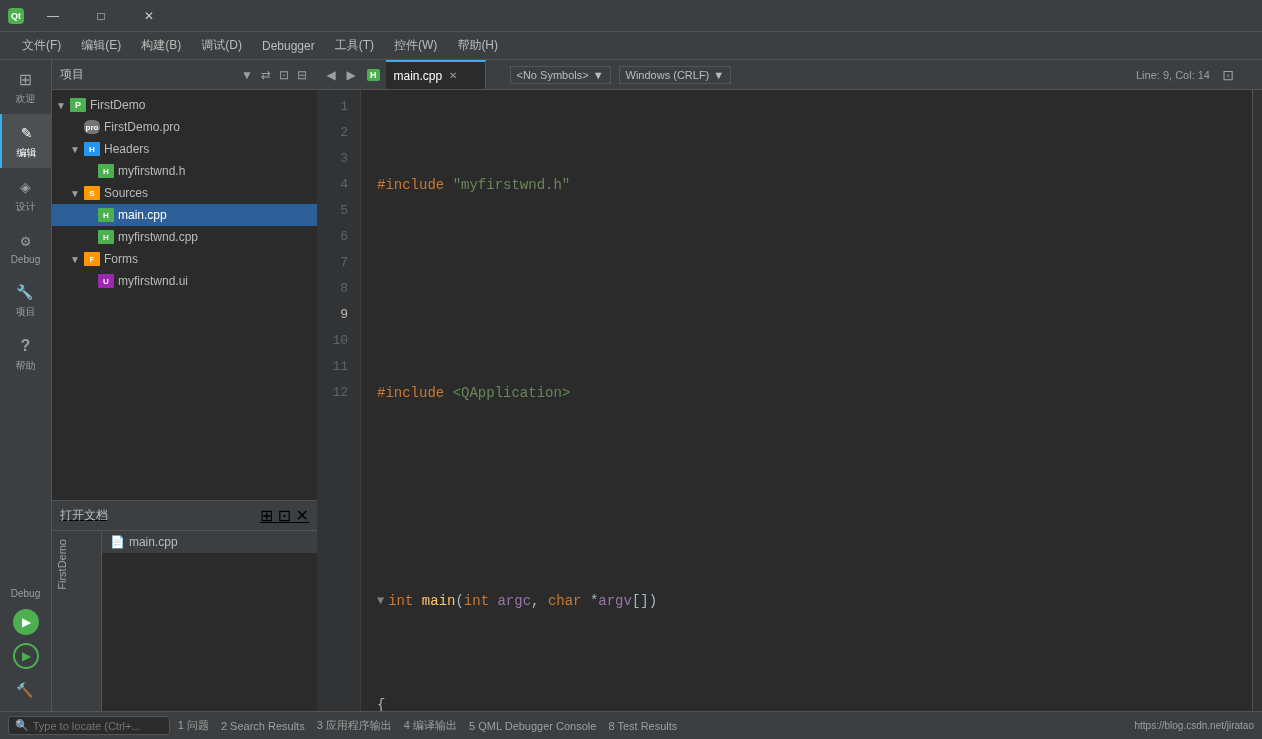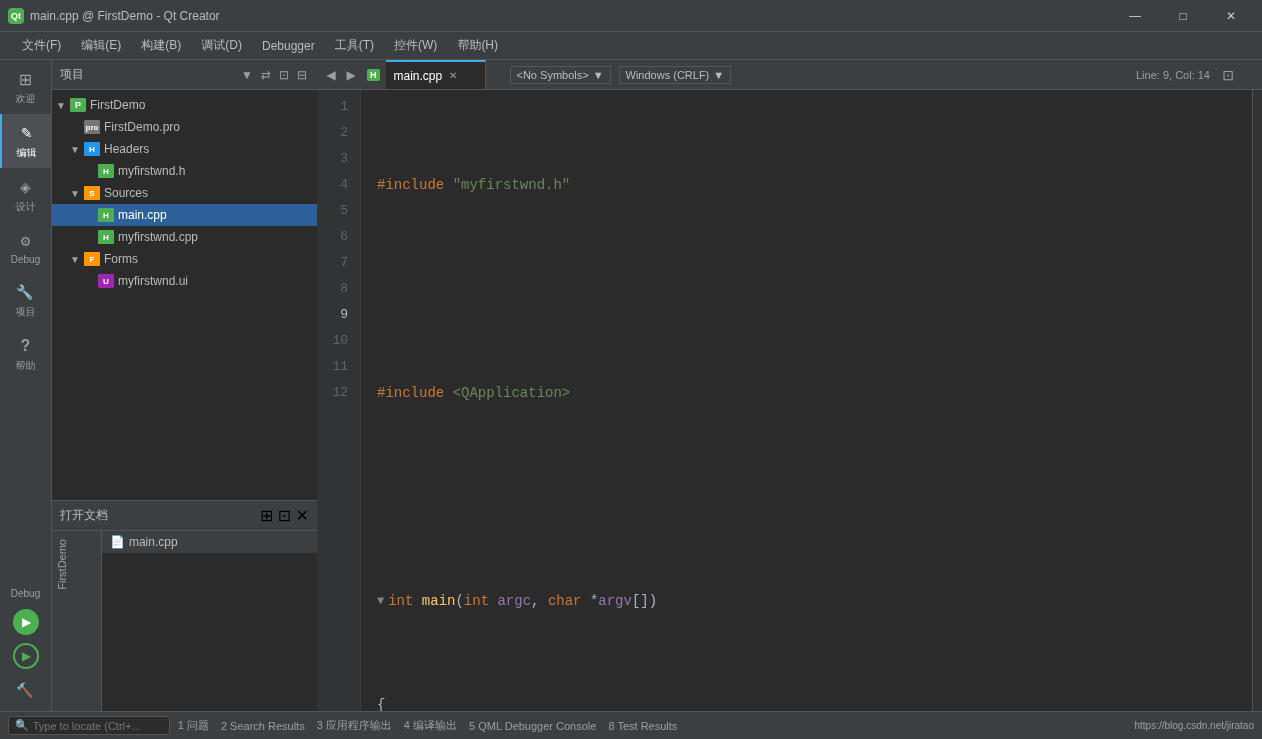--- a/index.html
+++ b/index.html
@@ -136,20 +136,21 @@
     .icon-orange { background: #ff9800; color: white; }
     .icon-gray { background: #757575; color: white; }
     #open-docs-header {
       height: 30px;
       background: #3c3f41;
       display: flex;
       align-items: center;
       padding: 0 8px;
       border-bottom: 1px solid #555;
       justify-content: space-between;
+      text-decoration: underline;
     }
     #open-docs-header .header-title {
       color: #bbbbbb;
       font-size: 12px;
     }
     .doc-item {
       display: flex;
       align-items: center;
       height: 22px;
       padding: 0 8px;
@@ -368,21 +369,20 @@
       border-left: 1px solid #555;
     }
   </style>
 </head>
 <body>
 
 <div id="titlebar">
   <div class="title-icon">
     <span style="font-size:9px;font-weight:bold;">Qt</span>
   </div>
-  <span class="title-text">main.cpp @ FirstDemo - Qt Creator</span>
   <div class="win-controls">
     <div class="win-btn">—</div>
     <div class="win-btn">□</div>
     <div class="win-btn close">✕</div>
   </div>
 </div>
 
 <div id="menubar">
   <span class="menu-item">文件(F)</span>
   <span class="menu-item">编辑(E)</span>
@@ -454,21 +454,21 @@
     <div id="project-tree" style="height:310px;overflow-y:auto;">
 
       <div class="tree-item" style="padding-left:4px;">
         <span class="arrow">▼</span>
         <span class="file-icon icon-green">P</span>
         <span>FirstDemo</span>
       </div>
 
       <div class="tree-item" style="padding-left:18px;">
         <span class="arrow"></span>
-        <span class="file-icon icon-gray" style="font-size:8px;">pro</span>
+        <span class="file-icon icon-gray" style="font-size:8px;border-radius:6px;">pro</span>
         <span>FirstDemo.pro</span>
       </div>
 
       <div class="tree-item" style="padding-left:18px;">
         <span class="arrow">▼</span>
         <span class="file-icon icon-blue" style="font-size:8px;">H</span>
         <span>Headers</span>
       </div>
 
       <div class="tree-item" style="padding-left:32px;">

